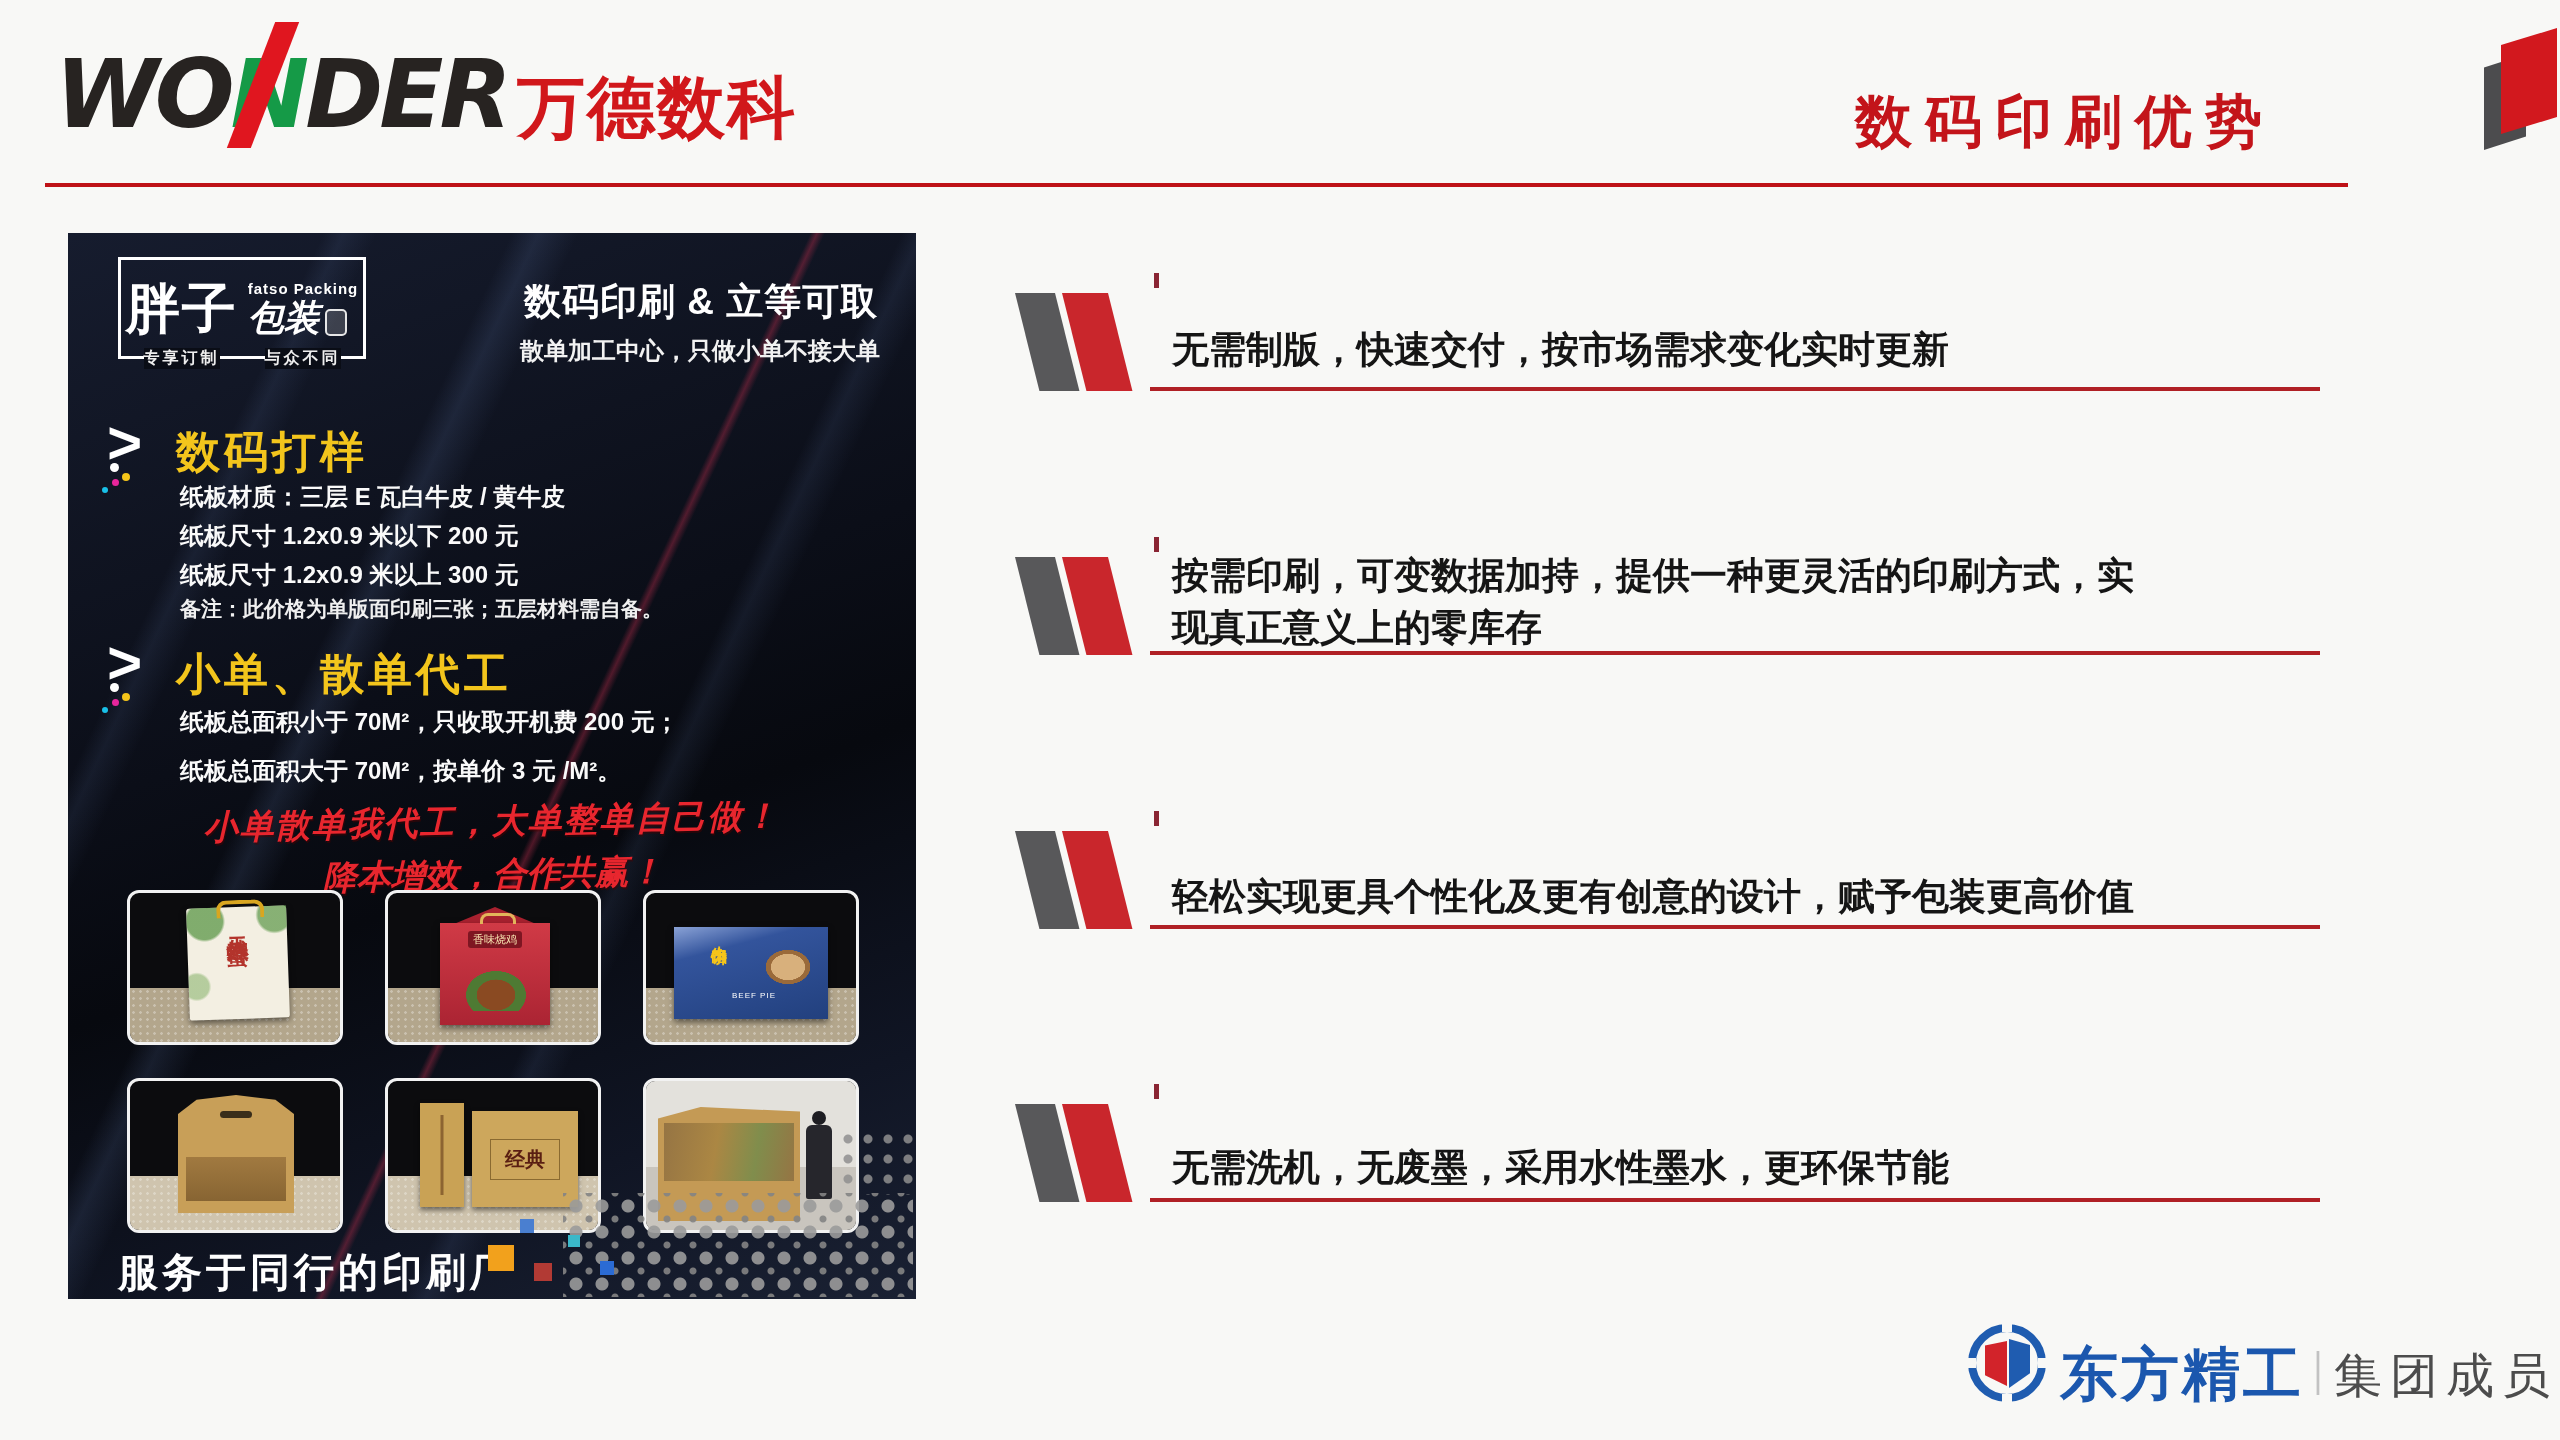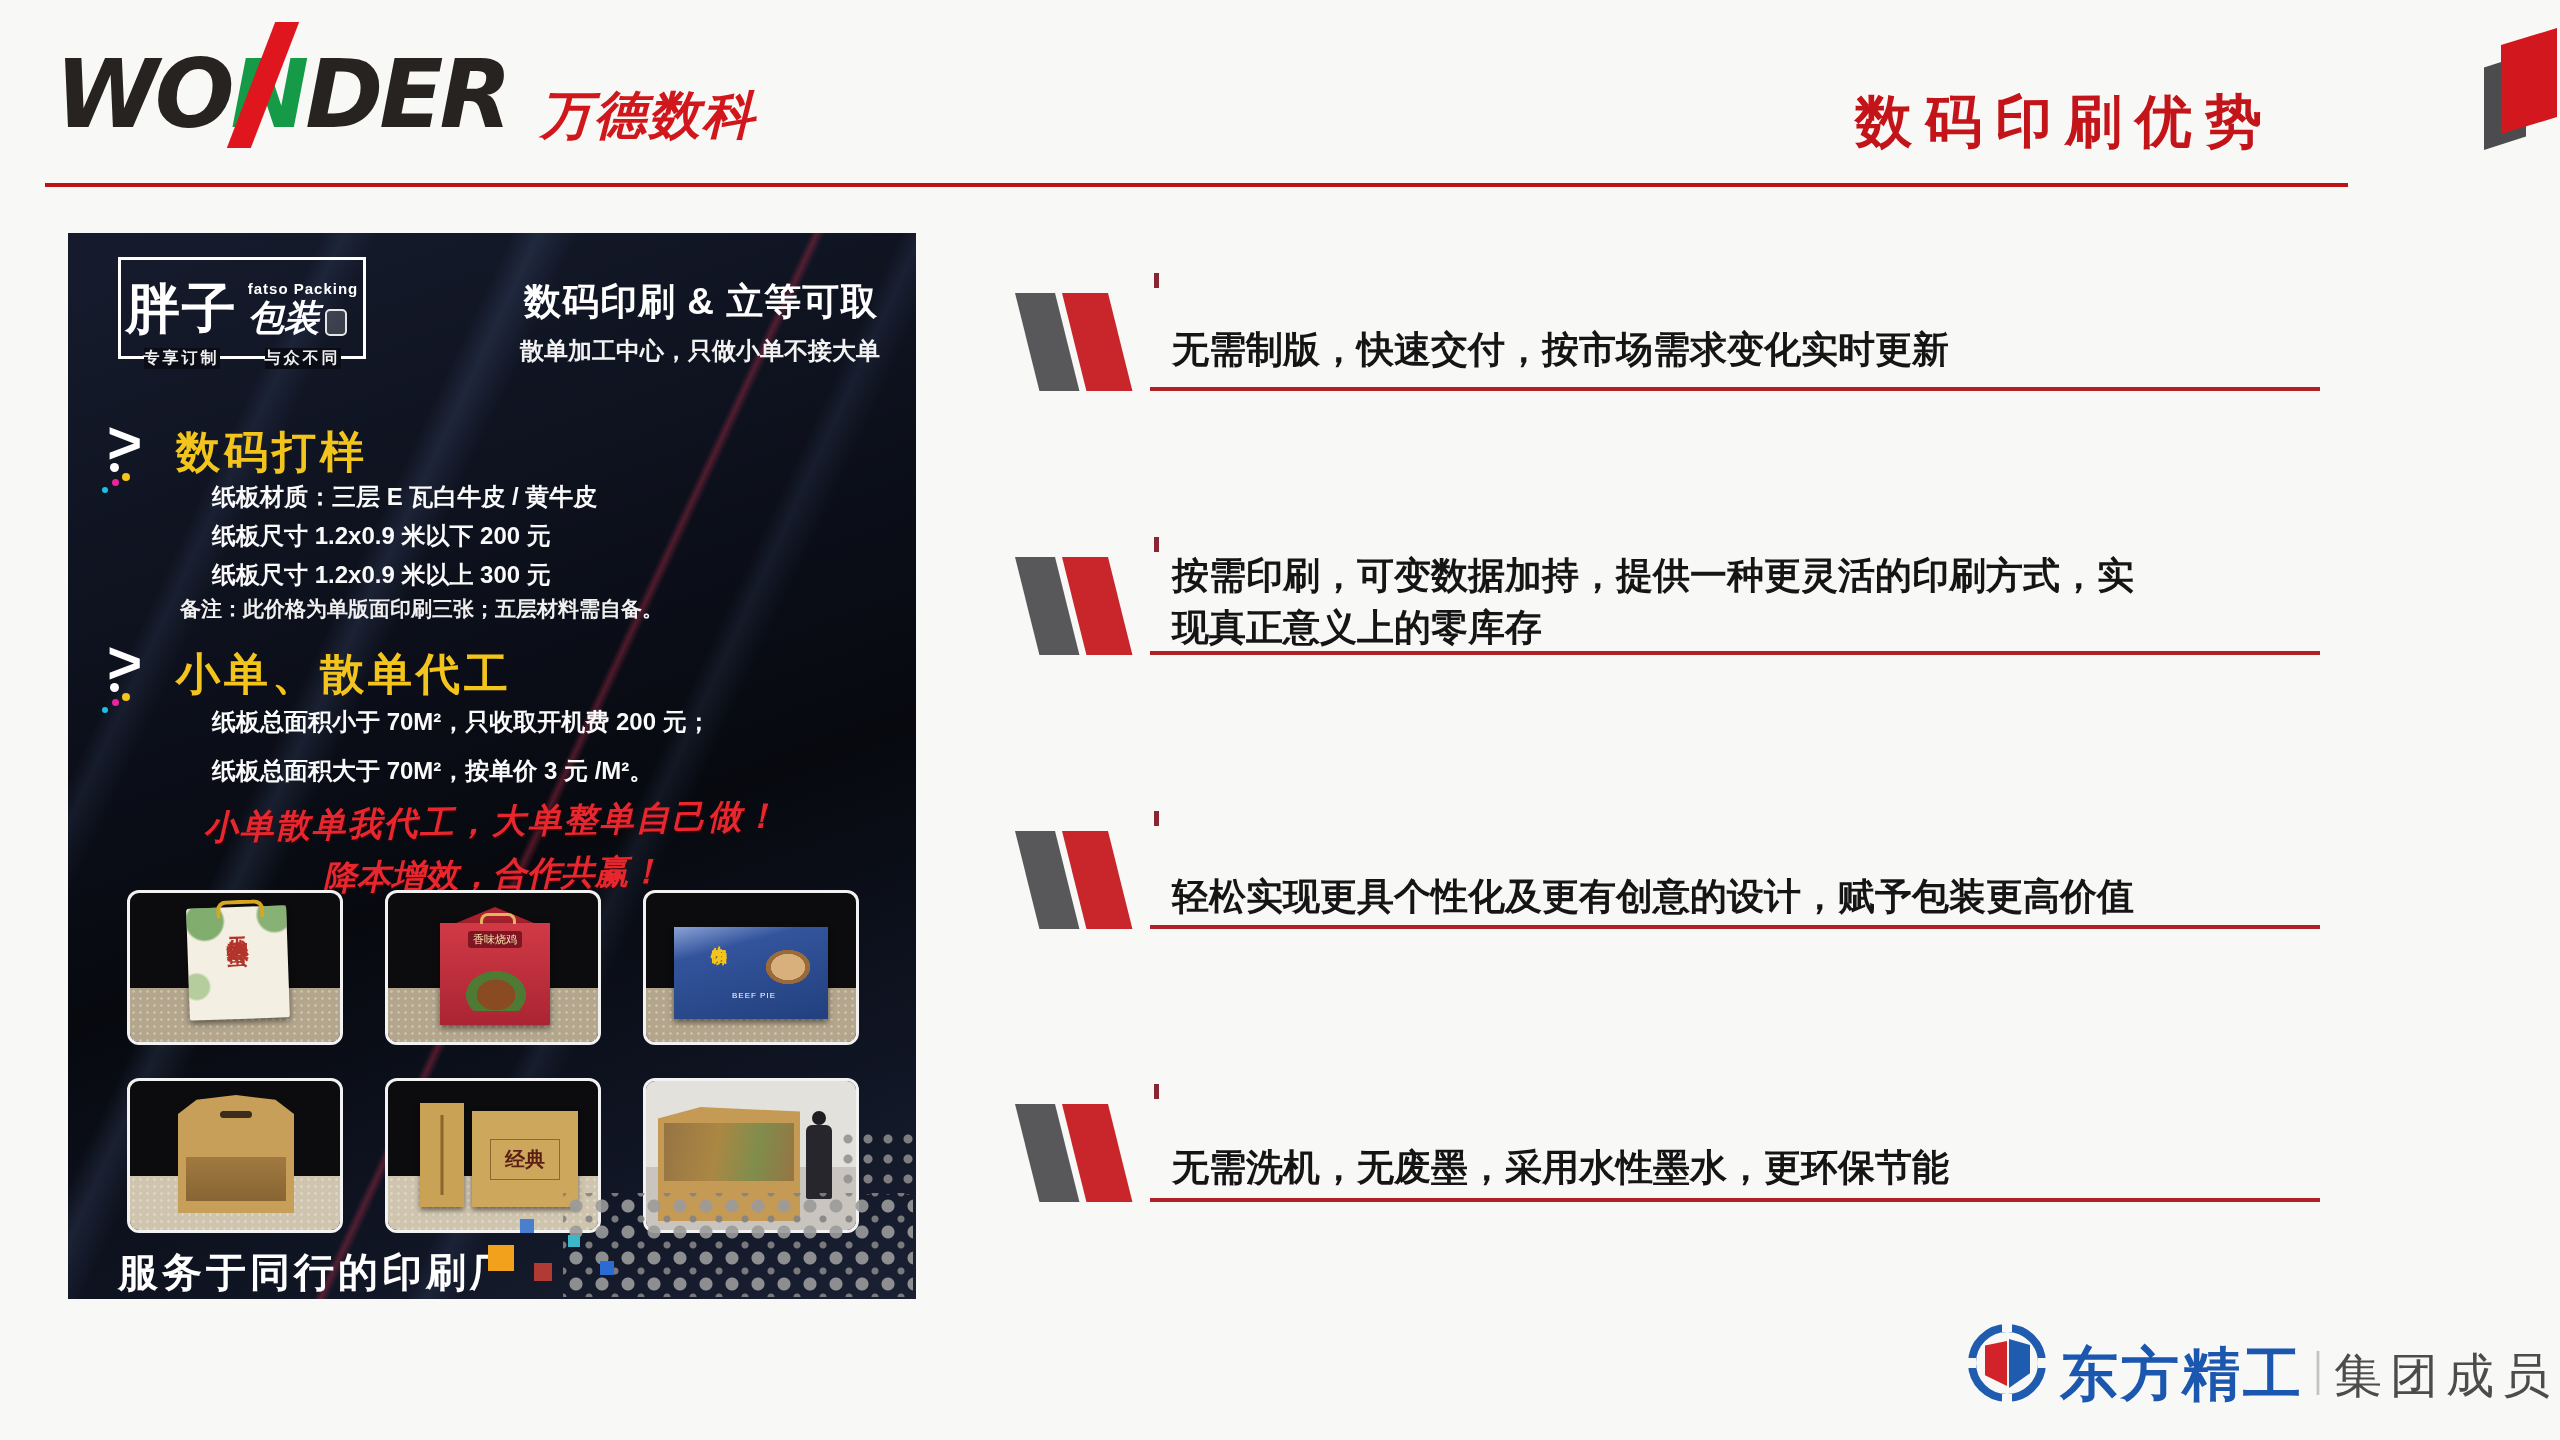--- a/index.html
+++ b/index.html
@@ -6,21 +6,21 @@
   .slide{position:relative;width:2560px;height:1440px;background:#f8f8f6;overflow:hidden;
          font-family:"Liberation Sans",sans-serif;}
 
   
   .logo{position:absolute;left:55px;top:48px;display:flex;align-items:flex-end;}
   .logo-en{position:relative;font-family:"DejaVu Sans",sans-serif;font-size:94px;font-weight:900;
            font-style:italic;letter-spacing:-4px;color:#272321;line-height:1;}
   .logo-en .n-green{color:#159a47;}
   .logo-slash{position:absolute;left:196px;top:-26px;width:24px;height:126px;background:#e0161f;
               transform:skewX(-21deg);}
-  .logo-cn{font-size:52px;font-weight:900;color:#d1171b;margin-left:32px;line-height:1.02;letter-spacing:2px;font-style:italic;}
+  .logo-cn{font-size:68px;font-weight:900;color:#d1171b;margin-left:9px;line-height:1.02;letter-spacing:2px;}
 
   .page-title{position:absolute;left:1855px;top:84px;font-size:57px;font-weight:900;color:#c3141a;
               letter-spacing:13px;white-space:nowrap;}
 
   .corner-mark{position:absolute;left:2484px;top:28px;width:74px;height:124px;}
   .corner-gray{position:absolute;left:0;top:26px;width:42px;height:96px;background:#4c4c4e;
                clip-path:polygon(0 14%,100% 0,100% 86%,0 100%);}
   .corner-red{position:absolute;left:17px;top:0;width:56px;height:106px;background:#d2181e;
               clip-path:polygon(0 16%,100% 0,100% 84%,0 100%);}
 
@@ -51,21 +51,21 @@
 
   .chevron{position:absolute;width:80px;height:84px;}
   .chevron .chev{position:absolute;left:10px;top:-8px;font-size:60px;font-weight:900;font-style:italic;color:#fff;line-height:1;}
   .chevron .dot{position:absolute;border-radius:50%;}
   .dot-w{left:14px;top:42px;width:9px;height:9px;background:#fff;}
   .dot-y{left:26px;top:52px;width:8px;height:8px;background:#f5c51a;}
   .dot-m{left:16px;top:58px;width:7px;height:7px;background:#e8259c;}
   .dot-c{left:6px;top:66px;width:6px;height:6px;background:#19c0e8;}
 
   .sec-title{position:absolute;left:108px;font-size:44px;font-weight:900;color:#f3c51c;letter-spacing:4px;white-space:nowrap;}
-  .sec-body{position:absolute;left:112px;font-size:24px;font-weight:600;color:#fafafa;white-space:nowrap;margin-left:32px;}
+  .sec-body{position:absolute;left:112px;font-size:24px;font-weight:600;color:#fafafa;white-space:nowrap;}
   .sec-body.s1{top:244px;line-height:39px;}
   .sec-body.s2{top:464px;line-height:49px;}
   .sec-note{position:absolute;left:112px;top:362px;font-size:21px;font-weight:700;color:#f0f0f0;white-space:nowrap;text-align:center;}
 
   .slogan{position:absolute;left:0;width:100%;top:566px;text-align:center;font-style:italic;font-weight:900;
           color:#e8262e;transform:rotate(-1.2deg);text-shadow:1px 2px 0 rgba(80,0,0,.45);}
   .slogan .l1{font-size:34px;letter-spacing:2px;}
   .slogan .l2{font-size:34px;margin-top:7px;}
 
   .grid{position:absolute;left:59px;top:657px;display:grid;grid-template-columns:repeat(3,216px);

